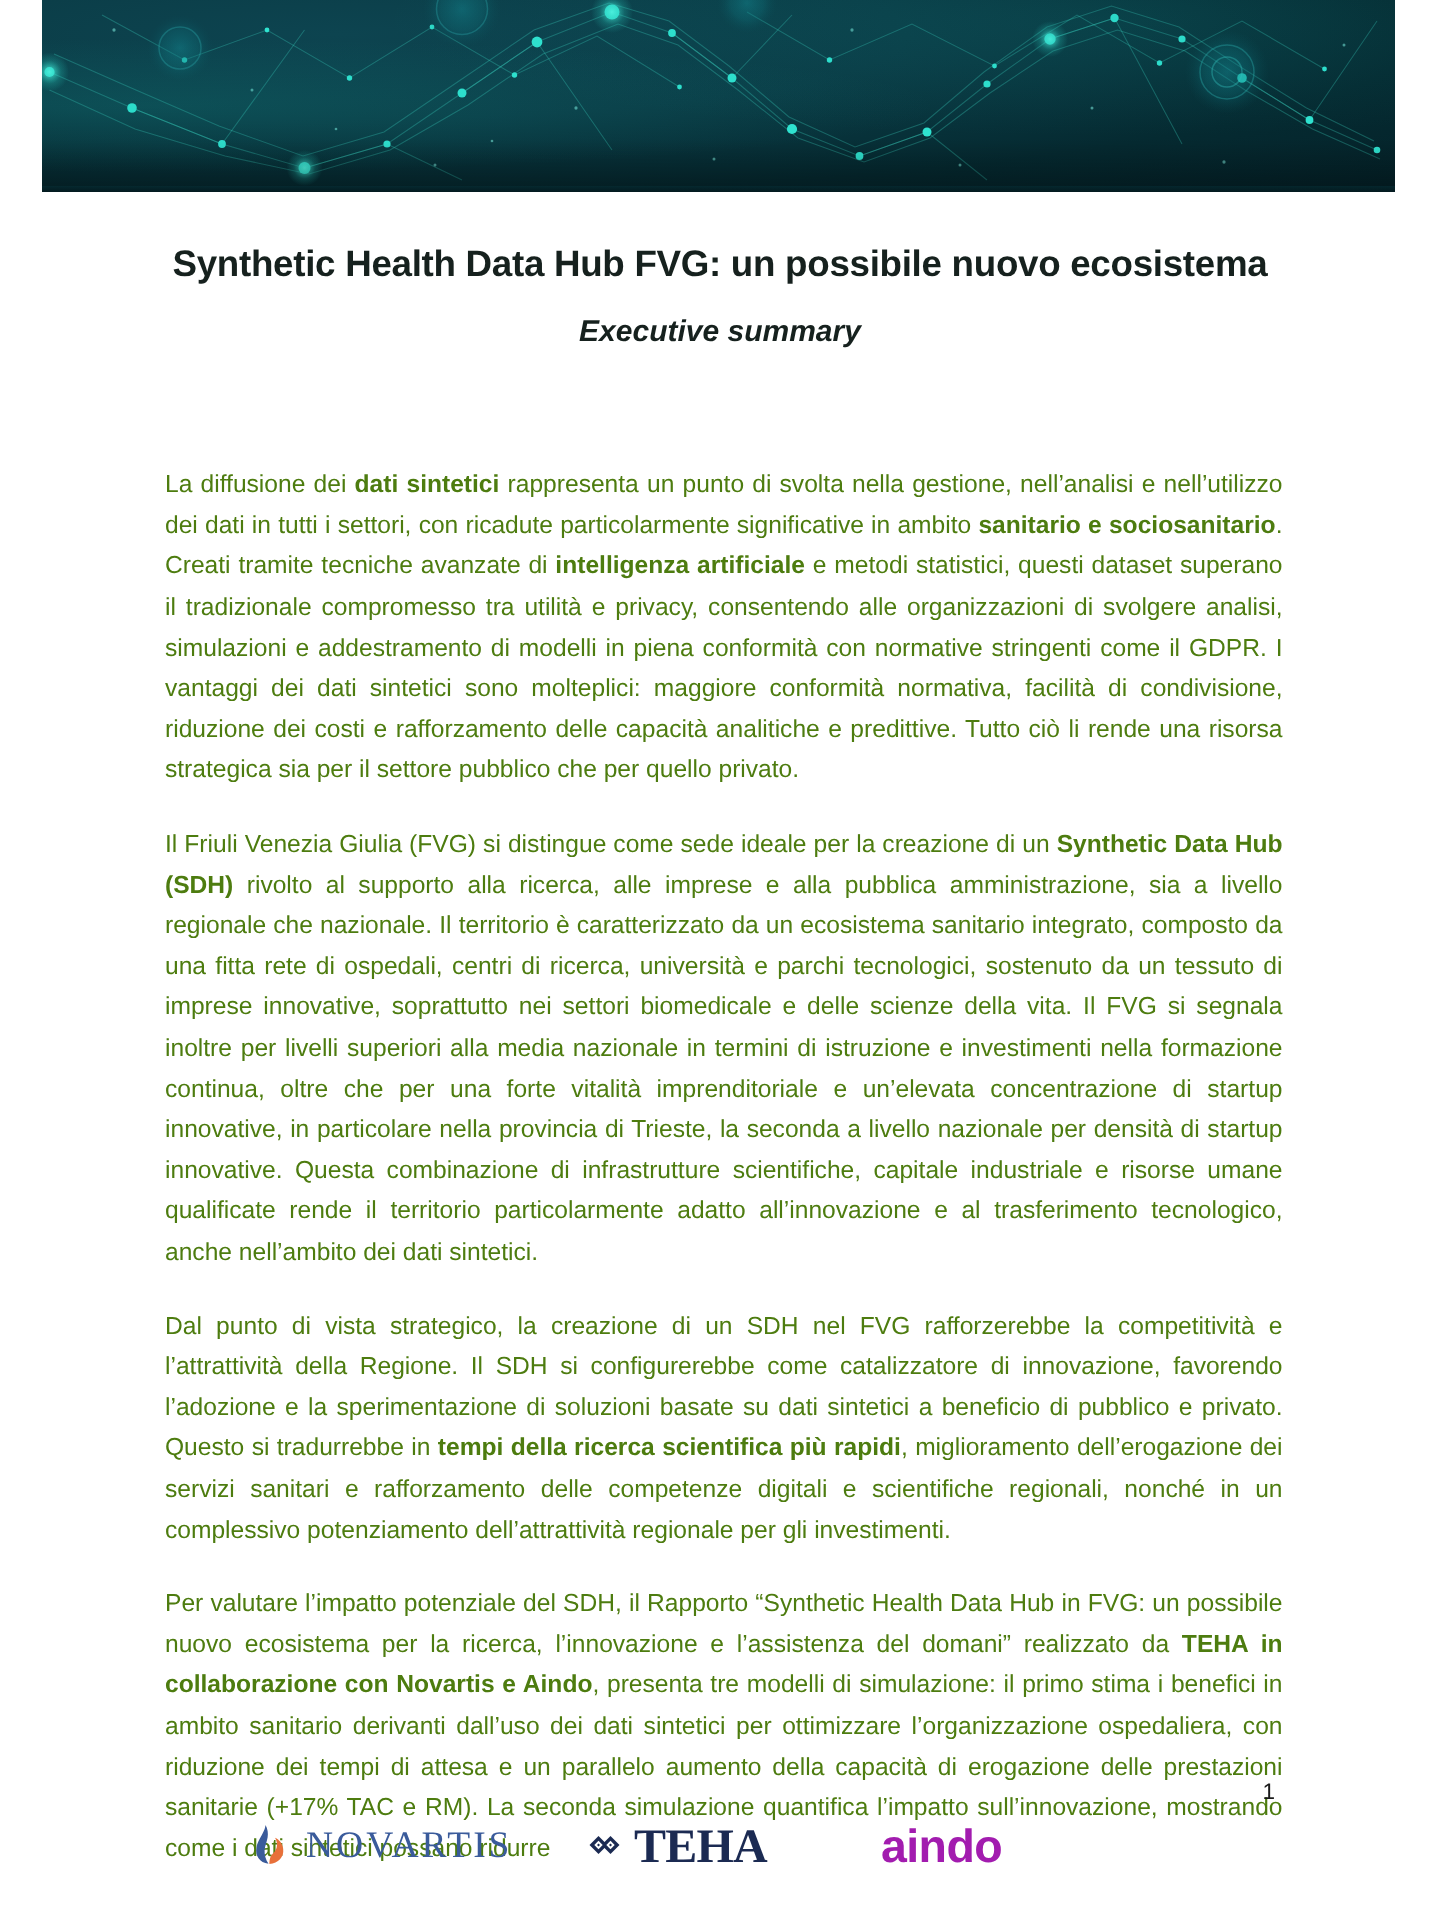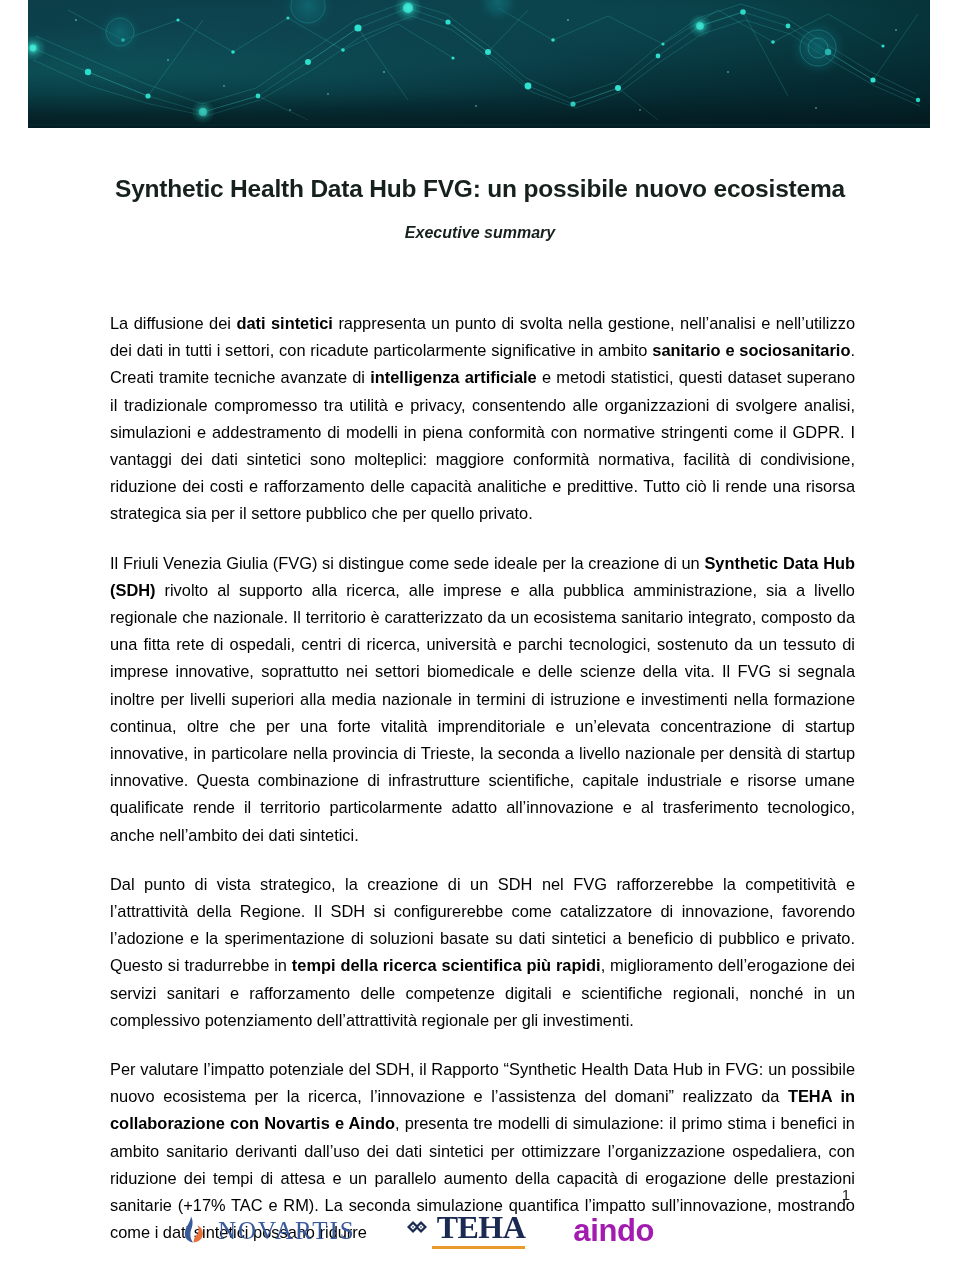--- a/index.html
+++ b/index.html
@@ -46,46 +46,46 @@
 
   
   .title-block {
     position: absolute;
     left: 96px;
     top: 160px;
     width: 768px;
     text-align: center;
   }
   .doc-title {
-    margin: 12px;
+    margin: 0;
     color: #16211e;
     font-size: 24.5px;
     font-weight: bold;
     line-height: 33px;
     letter-spacing: -0.2px;
   }
   .doc-subtitle {
     margin: 18px 0 0 0;
     color: #16211e;
-    font-size: 16px;
+    font-size: 20px;
     font-weight: bold;
     font-style: italic;
     line-height: 20px;
   }
 
   
   .body {
     position: absolute;
     left: 110px;
     top: 310px;
     width: 745px;
   }
   .body p {
     margin: 0 0 22px 0;
-    color: #000000;
+    color: #4d7c0f;
     font-size: 16.4px;
     line-height: 27.2px;
     text-align: justify;
     text-justify: inter-word;
     hyphens: none;
   }
   .body p:last-child { margin-bottom: 0; }
   .body b { font-weight: bold; }
 
   
@@ -120,21 +120,21 @@
     color: #3a5b9b;
     font-family: "Liberation Serif", serif;
     font-size: 25px;
     letter-spacing: 2.0px;
     line-height: 1;
     white-space: nowrap;
   }
 
   
   .logo-teha { flex-direction: row; align-items: center; gap: 2px; }
-  .teha-inner { display: flex; flex-direction: column; align-items: stretch; }
+  .teha-inner { display: flex; flex-direction: row; align-items: stretch; }
   .teha-row { display: flex; align-items: center; gap: 3px; }
   .teha-word {
     color: #1b2a52;
     font-family: "Liberation Serif", serif;
     font-size: 32px;
     font-weight: bold;
     letter-spacing: -0.5px;
     line-height: 1;
     white-space: nowrap;
   }

